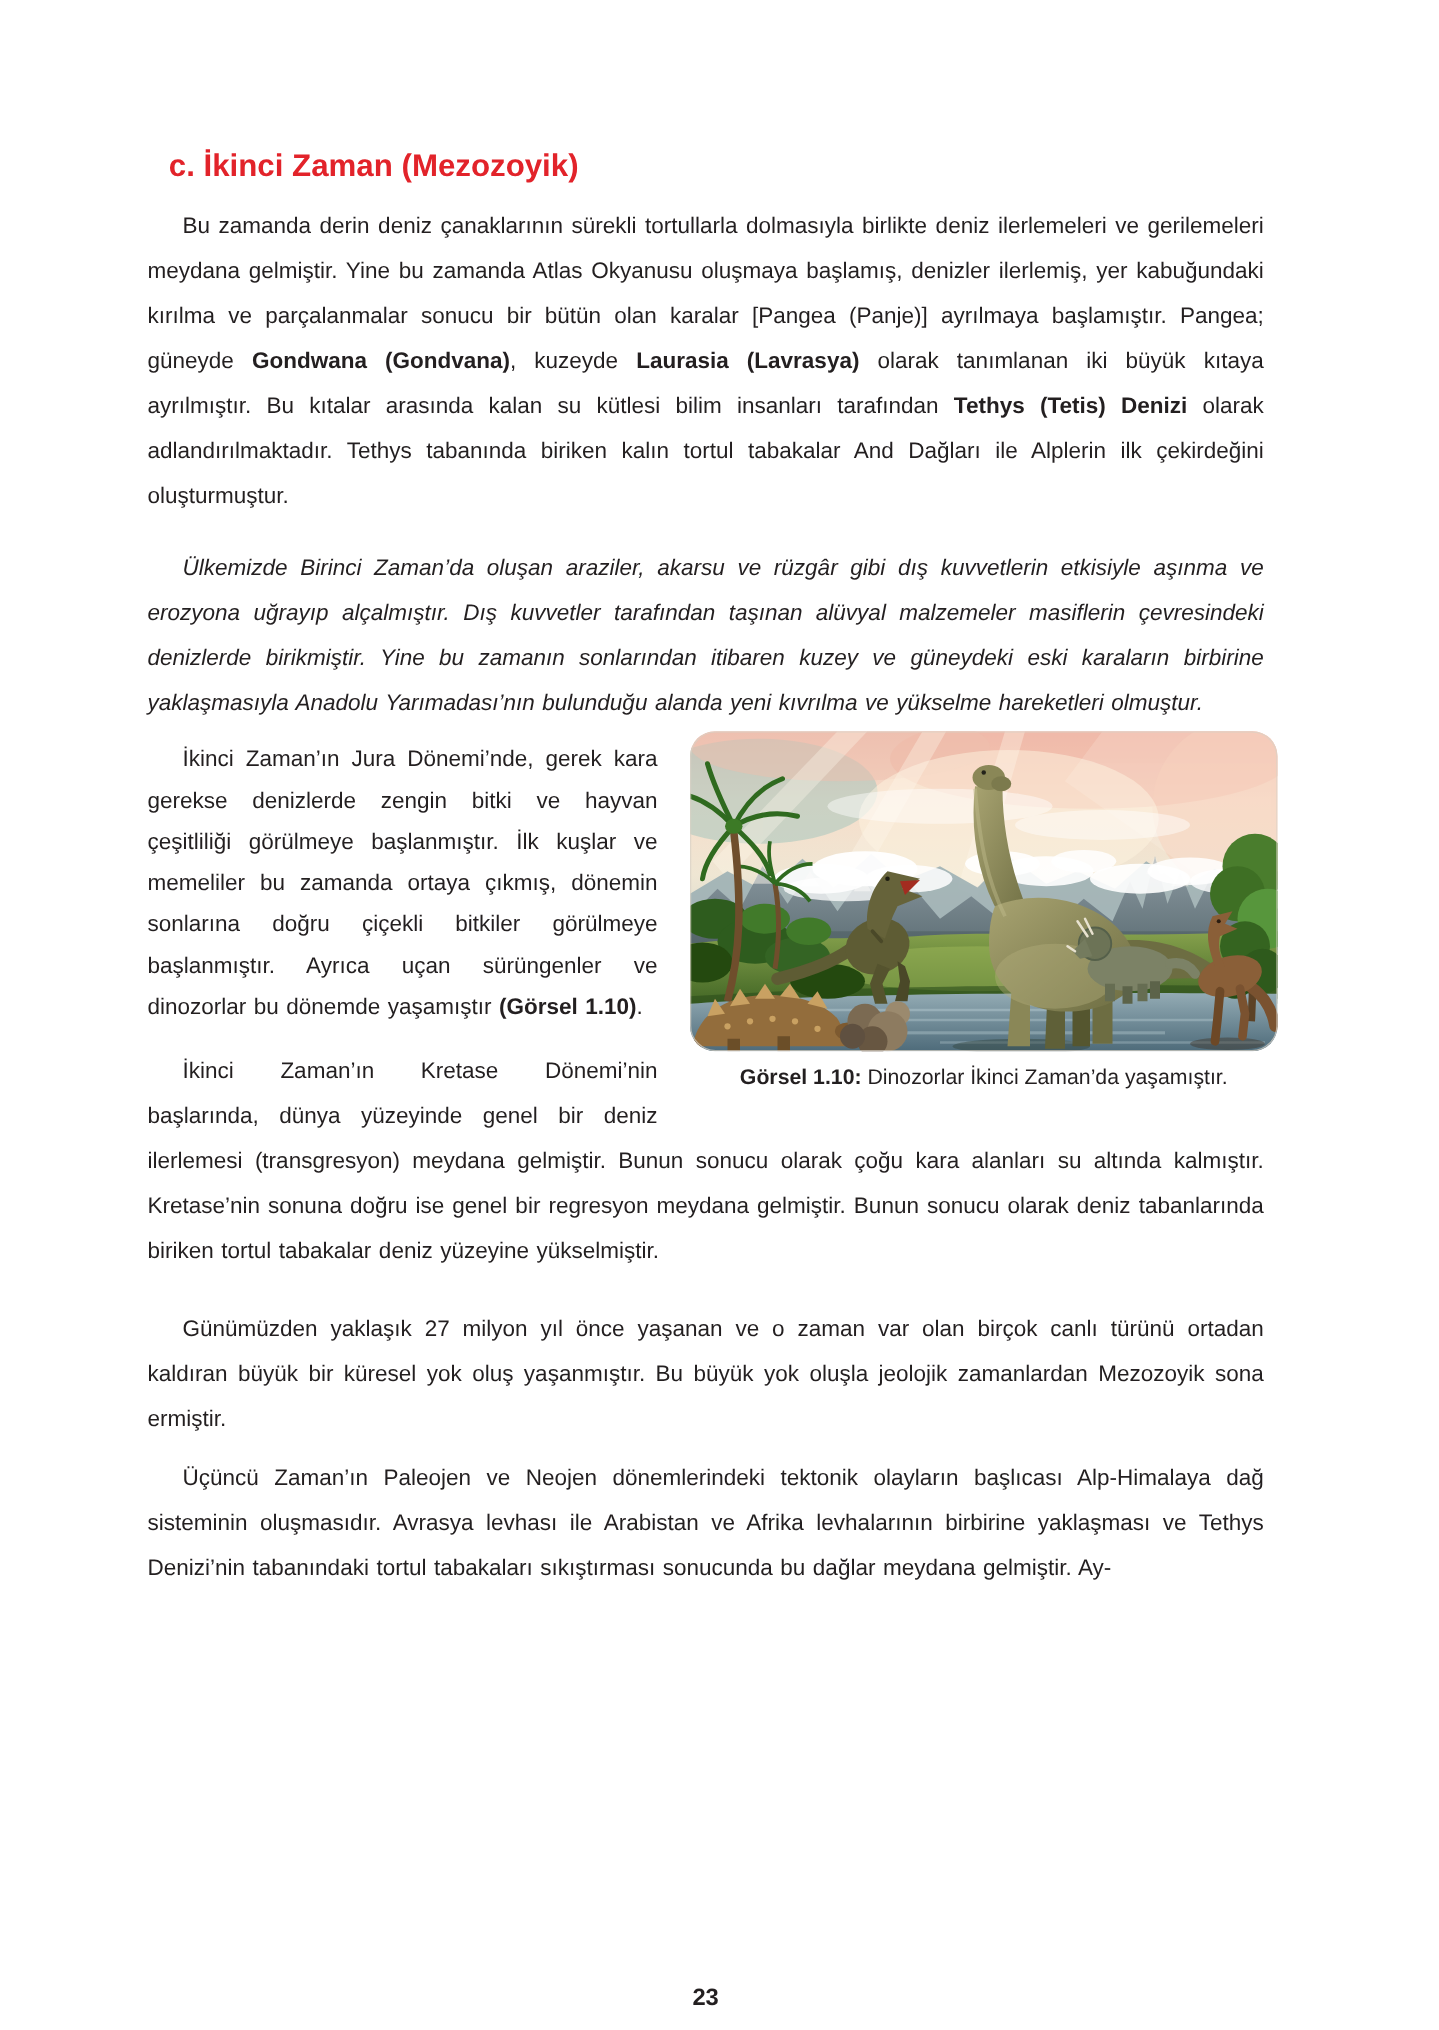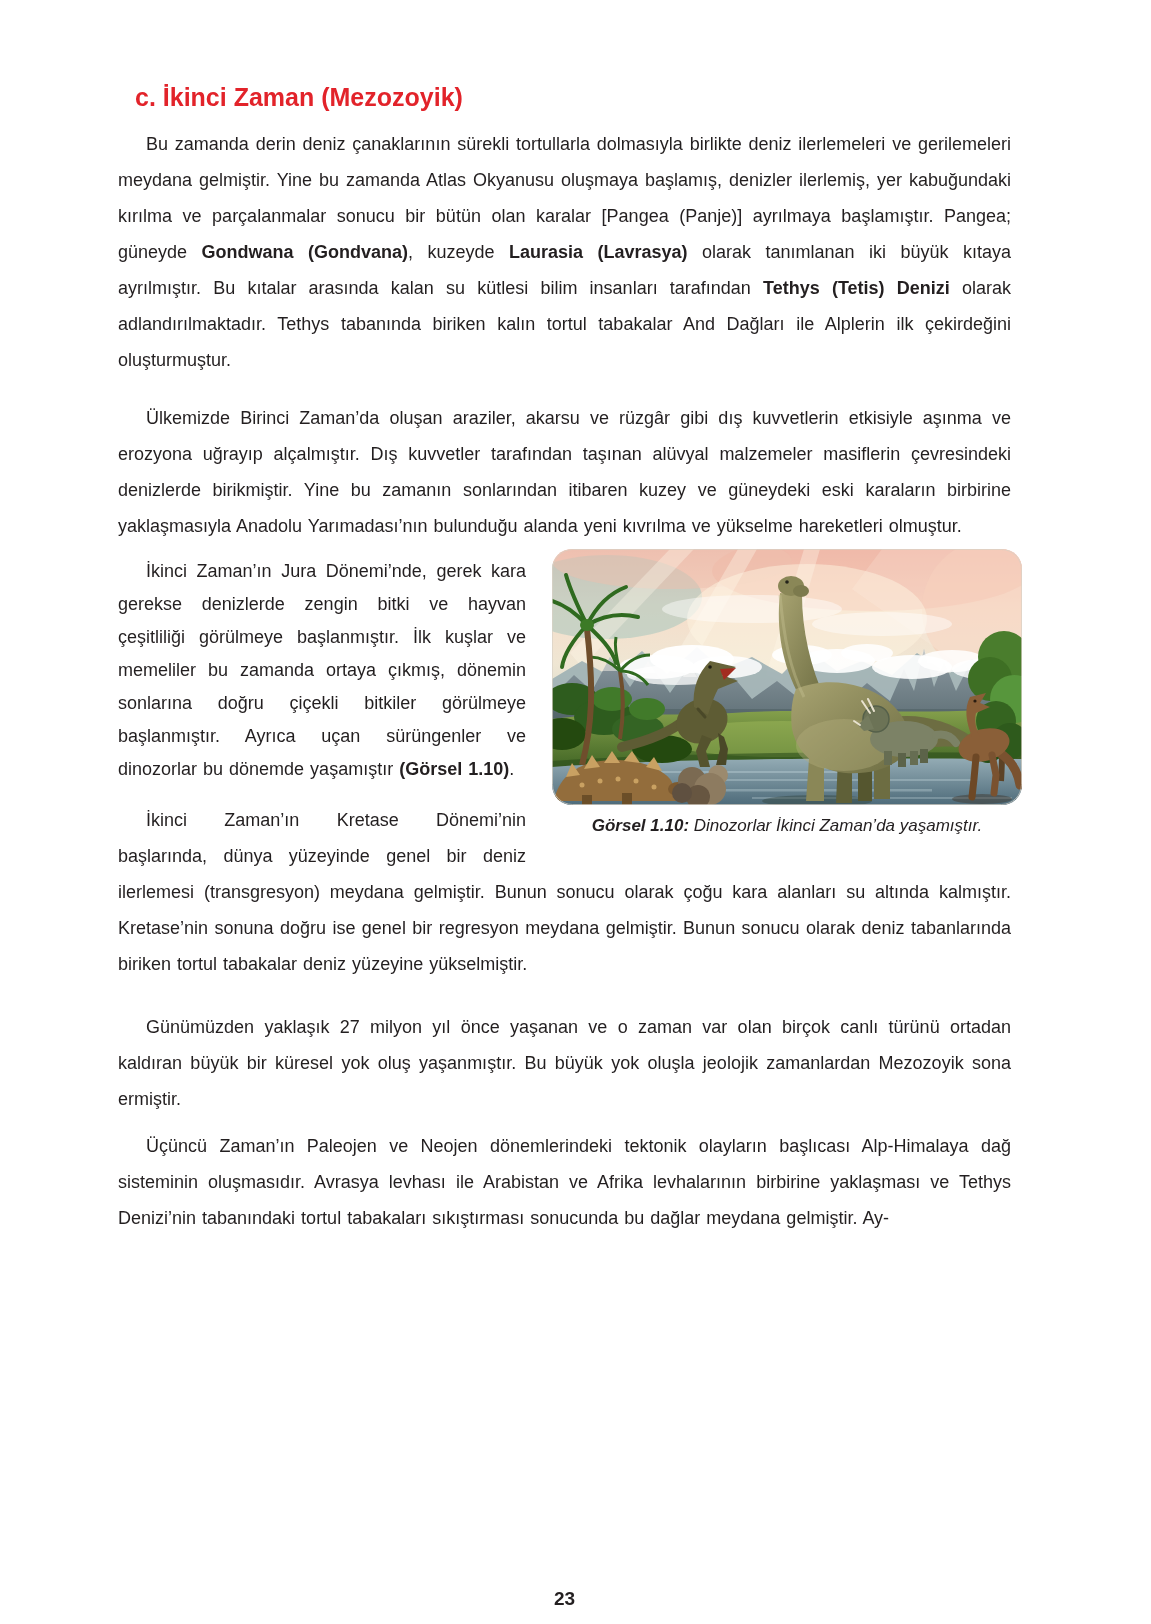--- a/index.html
+++ b/index.html
@@ -1,40 +1,40 @@
 <!DOCTYPE html>
 <html lang="tr"><head>
 <meta charset="utf-8">
 <style>
   html,body { margin:0; padding:0; background:#ffffff; }
   .page {
     position:relative; width:1151px; height:1624px; background:#ffffff;
     font-family:"Liberation Sans","DejaVu Sans",sans-serif;
     color:#231f20; overflow:hidden;
   }
-  .content { position:absolute; left:107px; top:0; width:915px; padding-top:82px; }
+  .content { position:absolute; left:107px; top:0; width:915px; padding-top:118px; }
   .heading {
     color:#e2232a; font-weight:bold; font-size:25px; line-height:30px;
     margin:0 0 0 28px; letter-spacing:0;
   }
   .heading.second { margin-top:12px; }
   p.body {
     font-size:18px; line-height:36px; text-align:justify; text-indent:28px;
     margin:11px; word-spacing:1px;
   }
   #p1 { margin-top:14px; }
-  #p2 { margin-top:22px; }
+  #p2 { margin-top:22px;font-style:italic; }
   .wrap-section { margin-top:10px; }
   .wrap-section::after { content:""; display:block; clear:both; }
   figure.dino-figure {
     float:right; width:470px; margin:-6px 0 10px 26px; padding:0;
   }
   figure.dino-figure svg { display:block; }
   figcaption.caption {
-    font-size:17px; line-height:22px; font-style:italic; text-align:center;
+    font-size:17px; line-height:22px; text-align:center;
     margin-top:10px; color:#231f20;
   }
   .cap-label { font-weight:bold; }
   p.jura { line-height:33px; }
   p.kretase { margin-top:16px; }
   #p5 { margin-top:16px; }
   .sc-p { margin-top:16px; }
   .page-number {
     position:absolute; top:1588px; left:107px; width:915px;
     text-align:center; font-weight:bold; font-size:19px; color:#231f20;

